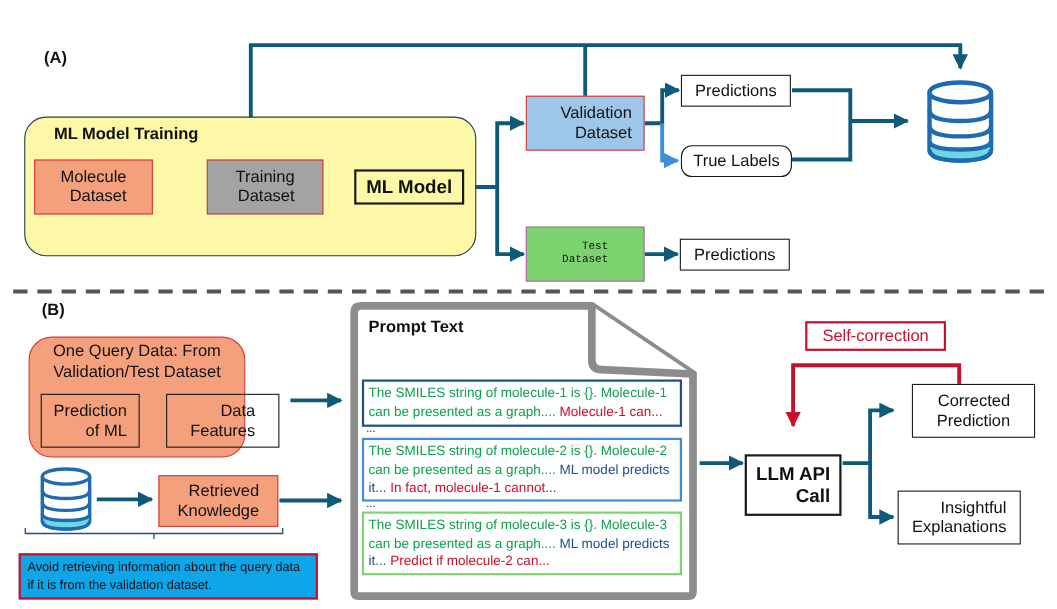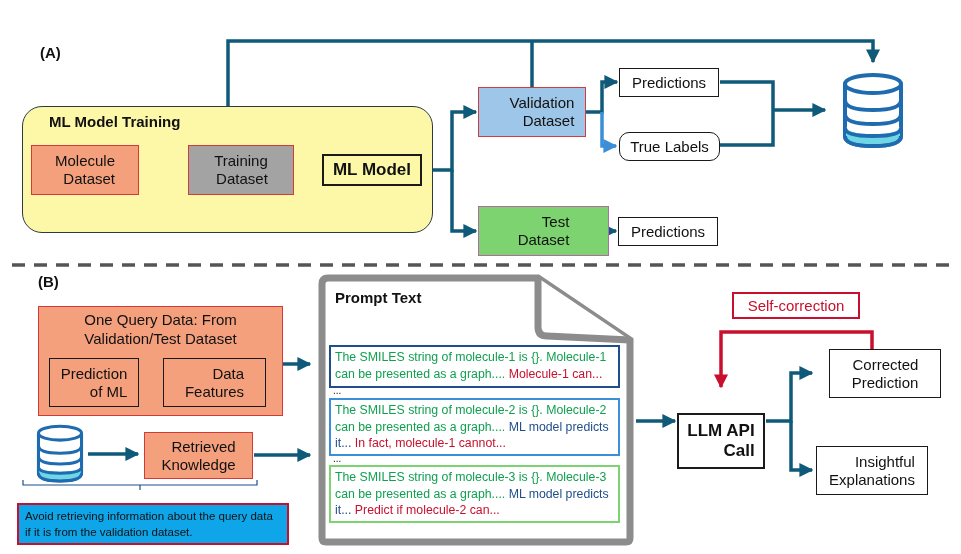--- a/index.html
+++ b/index.html
@@ -72,40 +72,40 @@
 </div>
 
 <div class="abs box salmon" style="left:31px;top:145px;width:108px;height:50px;font-size:15px;white-space:pre-line;">Molecule
 Dataset</div>
 <div class="abs box" style="left:188px;top:145px;width:106px;height:50px;font-size:15px;white-space:pre-line;background:#a3a3a3;border:1.5px solid #d43a3a;">Training
 Dataset</div>
 <div class="abs box white-box" style="left:322px;top:154px;width:100px;height:32px;font-size:17px;font-weight:bold;background:#fdf8a8;border-width:2.5px;">ML Model</div>
 
 <div class="abs box" style="left:478px;top:87px;width:108px;height:50px;font-size:15px;white-space:pre-line;background:#9ec6e8;border:1.5px solid #d43a3a;padding-left:20px;">Validation
 Dataset</div>
-<div class="abs box" style="left:478px;top:206px;width:131px;height:50px;font-size:15px;white-space:pre-line;background:#7dd36f;border:1.5px solid #b36aa8;">Test
+<div class="abs box" style="left:478px;top:206px;width:108px;height:50px;font-size:10px;white-space:pre-line;background:#7dd36f;border:1.5px solid #b36aa8;font-family:Liberation Mono, monospace;">Test
 Dataset</div>
 
 <div class="abs box white-box" style="left:619px;top:68px;width:100px;height:29px;font-size:15px;border-width:1.5px;">Predictions</div>
 <div class="abs box white-box" style="left:619px;top:132px;width:101px;height:29px;font-size:15px;border-width:1.5px;border-radius:10px;">True Labels</div>
 <div class="abs box white-box" style="left:618px;top:217px;width:100px;height:29px;font-size:15px;border-width:1.5px;">Predictions</div>
 
 <svg class="abs" style="left:841px;top:72px;" width="64" height="78" viewBox="0 0 64 78">
   <path d="M4,12 L4,64 Q4,74 32,74 Q60,74 60,64 L60,12" fill="#ffffff" stroke="#1e6bb0" stroke-width="4"></path>
   <path d="M5,54 L5,64 Q5,72 32,72 Q59,72 59,64 L59,54 Q59,62 32,62 Q5,62 5,54 Z" fill="#6fd6e6"></path>
   <ellipse cx="32" cy="12" rx="28" ry="9" fill="#ffffff" stroke="#1e6bb0" stroke-width="4"></ellipse>
   <path d="M4,28 Q4,38 32,38 Q60,38 60,28" fill="none" stroke="#1e6bb0" stroke-width="4"></path>
   <path d="M4,42 Q4,52 32,52 Q60,52 60,42" fill="none" stroke="#1e6bb0" stroke-width="4"></path>
   <path d="M4,56 Q4,64 32,64 Q60,64 60,56" fill="none" stroke="#1e6bb0" stroke-width="4"></path>
   <path d="M4,64 Q4,74 32,74 Q60,74 60,64" fill="none" stroke="#1e6bb0" stroke-width="4"></path>
 </svg>
 
 <div class="abs panel-label" style="left:38px;top:273px;">(B)</div>
 
-<div class="abs salmon" style="left:38px;top:306px;width:245px;height:110px;">
+<div class="abs salmon" style="left:26px;top:306px;width:197px;height:110px;border-radius:21px;">
   <div class="abs" style="left:0;top:4px;width:100%;text-align:center;font-size:15px;line-height:1.25;white-space:pre-line;">One Query Data: From
 Validation/Test Dataset</div>
   <div class="abs box" style="left:10px;top:51px;width:90px;height:49px;border:1.5px solid #1a1a1a;font-size:15px;white-space:pre-line;">Prediction
 of ML</div>
   <div class="abs box" style="left:124px;top:51px;width:103px;height:49px;border:1.5px solid #1a1a1a;font-size:15px;white-space:pre-line;">Data
 Features</div>
 </div>
 
 <svg class="abs" style="left:34px;top:424px;" width="52" height="60" viewBox="0 0 64 78">
   <path d="M4,12 L4,64 Q4,74 32,74 Q60,74 60,64 L60,12" fill="#ffffff" stroke="#1e6bb0" stroke-width="4"></path>

